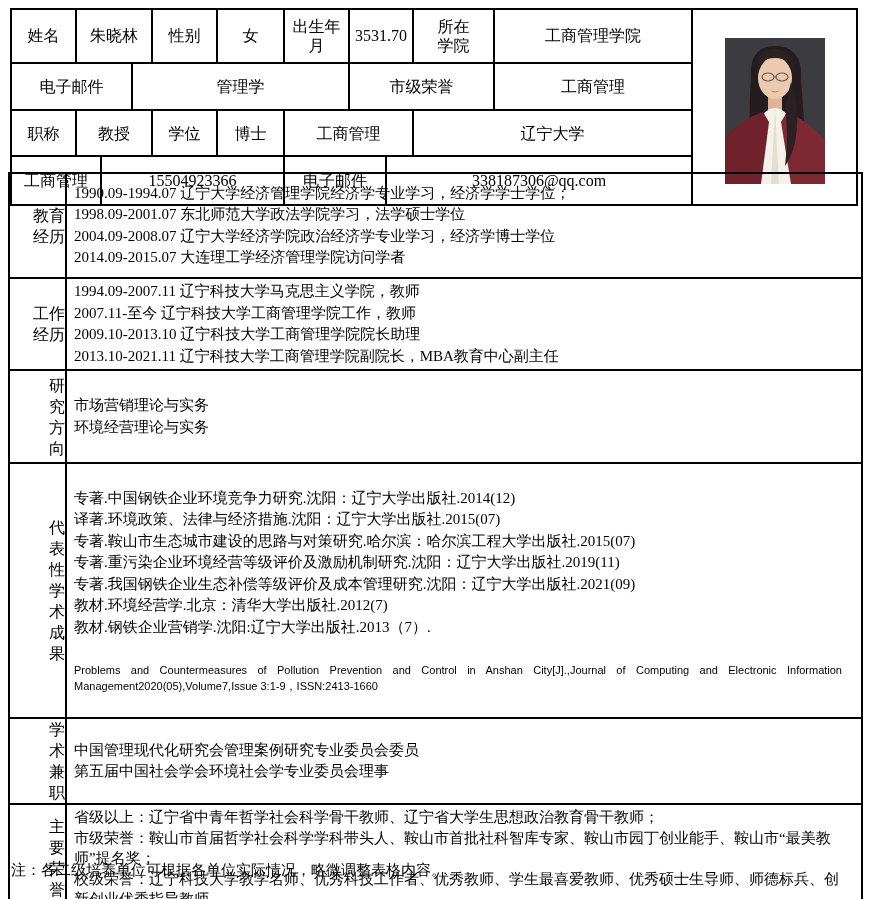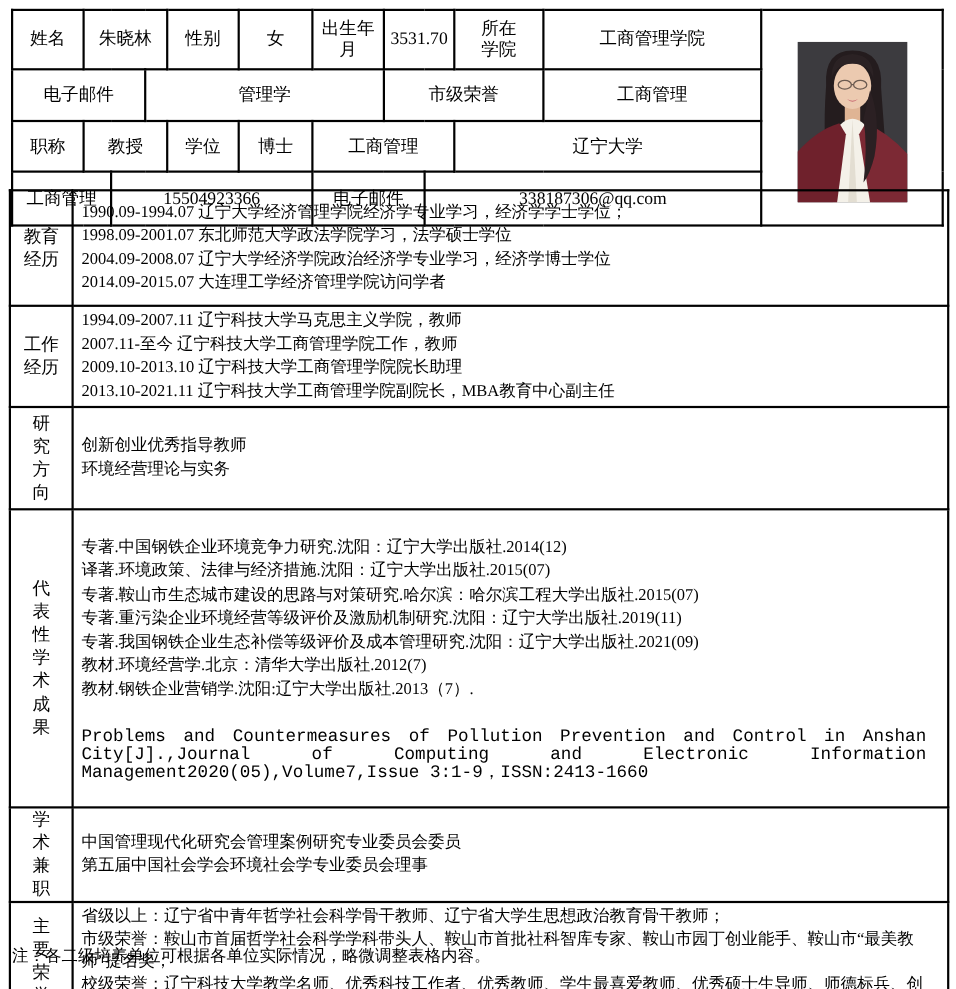--- a/index.html
+++ b/index.html
@@ -61,39 +61,39 @@
     border-collapse: collapse;
     table-layout: fixed;
     width: 853px;
   }
   #main-table td {
     border: 2px solid #000000;
     vertical-align: middle;
     overflow: hidden;
   }
   #main-table td.vlabel {
-    text-align: center;
+    text-align: right;
     font-size: 16px;
     line-height: 21px;
     white-space: pre-line;
     padding: 0;
     margin-top: 18px;
   }
   #main-table td.content {
     text-align: left;
     font-size: 15px;
     line-height: 21.5px;
     padding: 2px 19px 2px 7px;
     white-space: pre-line;
   }
   .en-par {
     white-space: normal;
     text-align: justify;
-    font-family: Liberation Mono, monospace;
-    font-size: 16px;
+    font-family: Liberation Sans, sans-serif;
+    font-size: 11px;
     line-height: 16px;
     margin-top: 2px;
   }
 
   
   #footer-note {
     position: absolute;
     left: 11px;
     top: 861px;
     font-size: 15px;
@@ -205,21 +205,21 @@
       <td class="content">1994.09-2007.11 辽宁科技大学马克思主义学院，教师
 2007.11-至今 辽宁科技大学工商管理学院工作，教师
 2009.10-2013.10 辽宁科技大学工商管理学院院长助理
 2013.10-2021.11 辽宁科技大学工商管理学院副院长，MBA教育中心副主任</td>
     </tr>
     <tr style="height:93px">
       <td class="vlabel">研
 究
 方
 向</td>
-      <td class="content">创新创业优秀指导教师
+      <td class="content">市场营销理论与实务
 环境经营理论与实务</td>
     </tr>
     <tr style="height:212px">
       <td class="vlabel">代
 表
 性
 学
 术
 成
 果</td>

